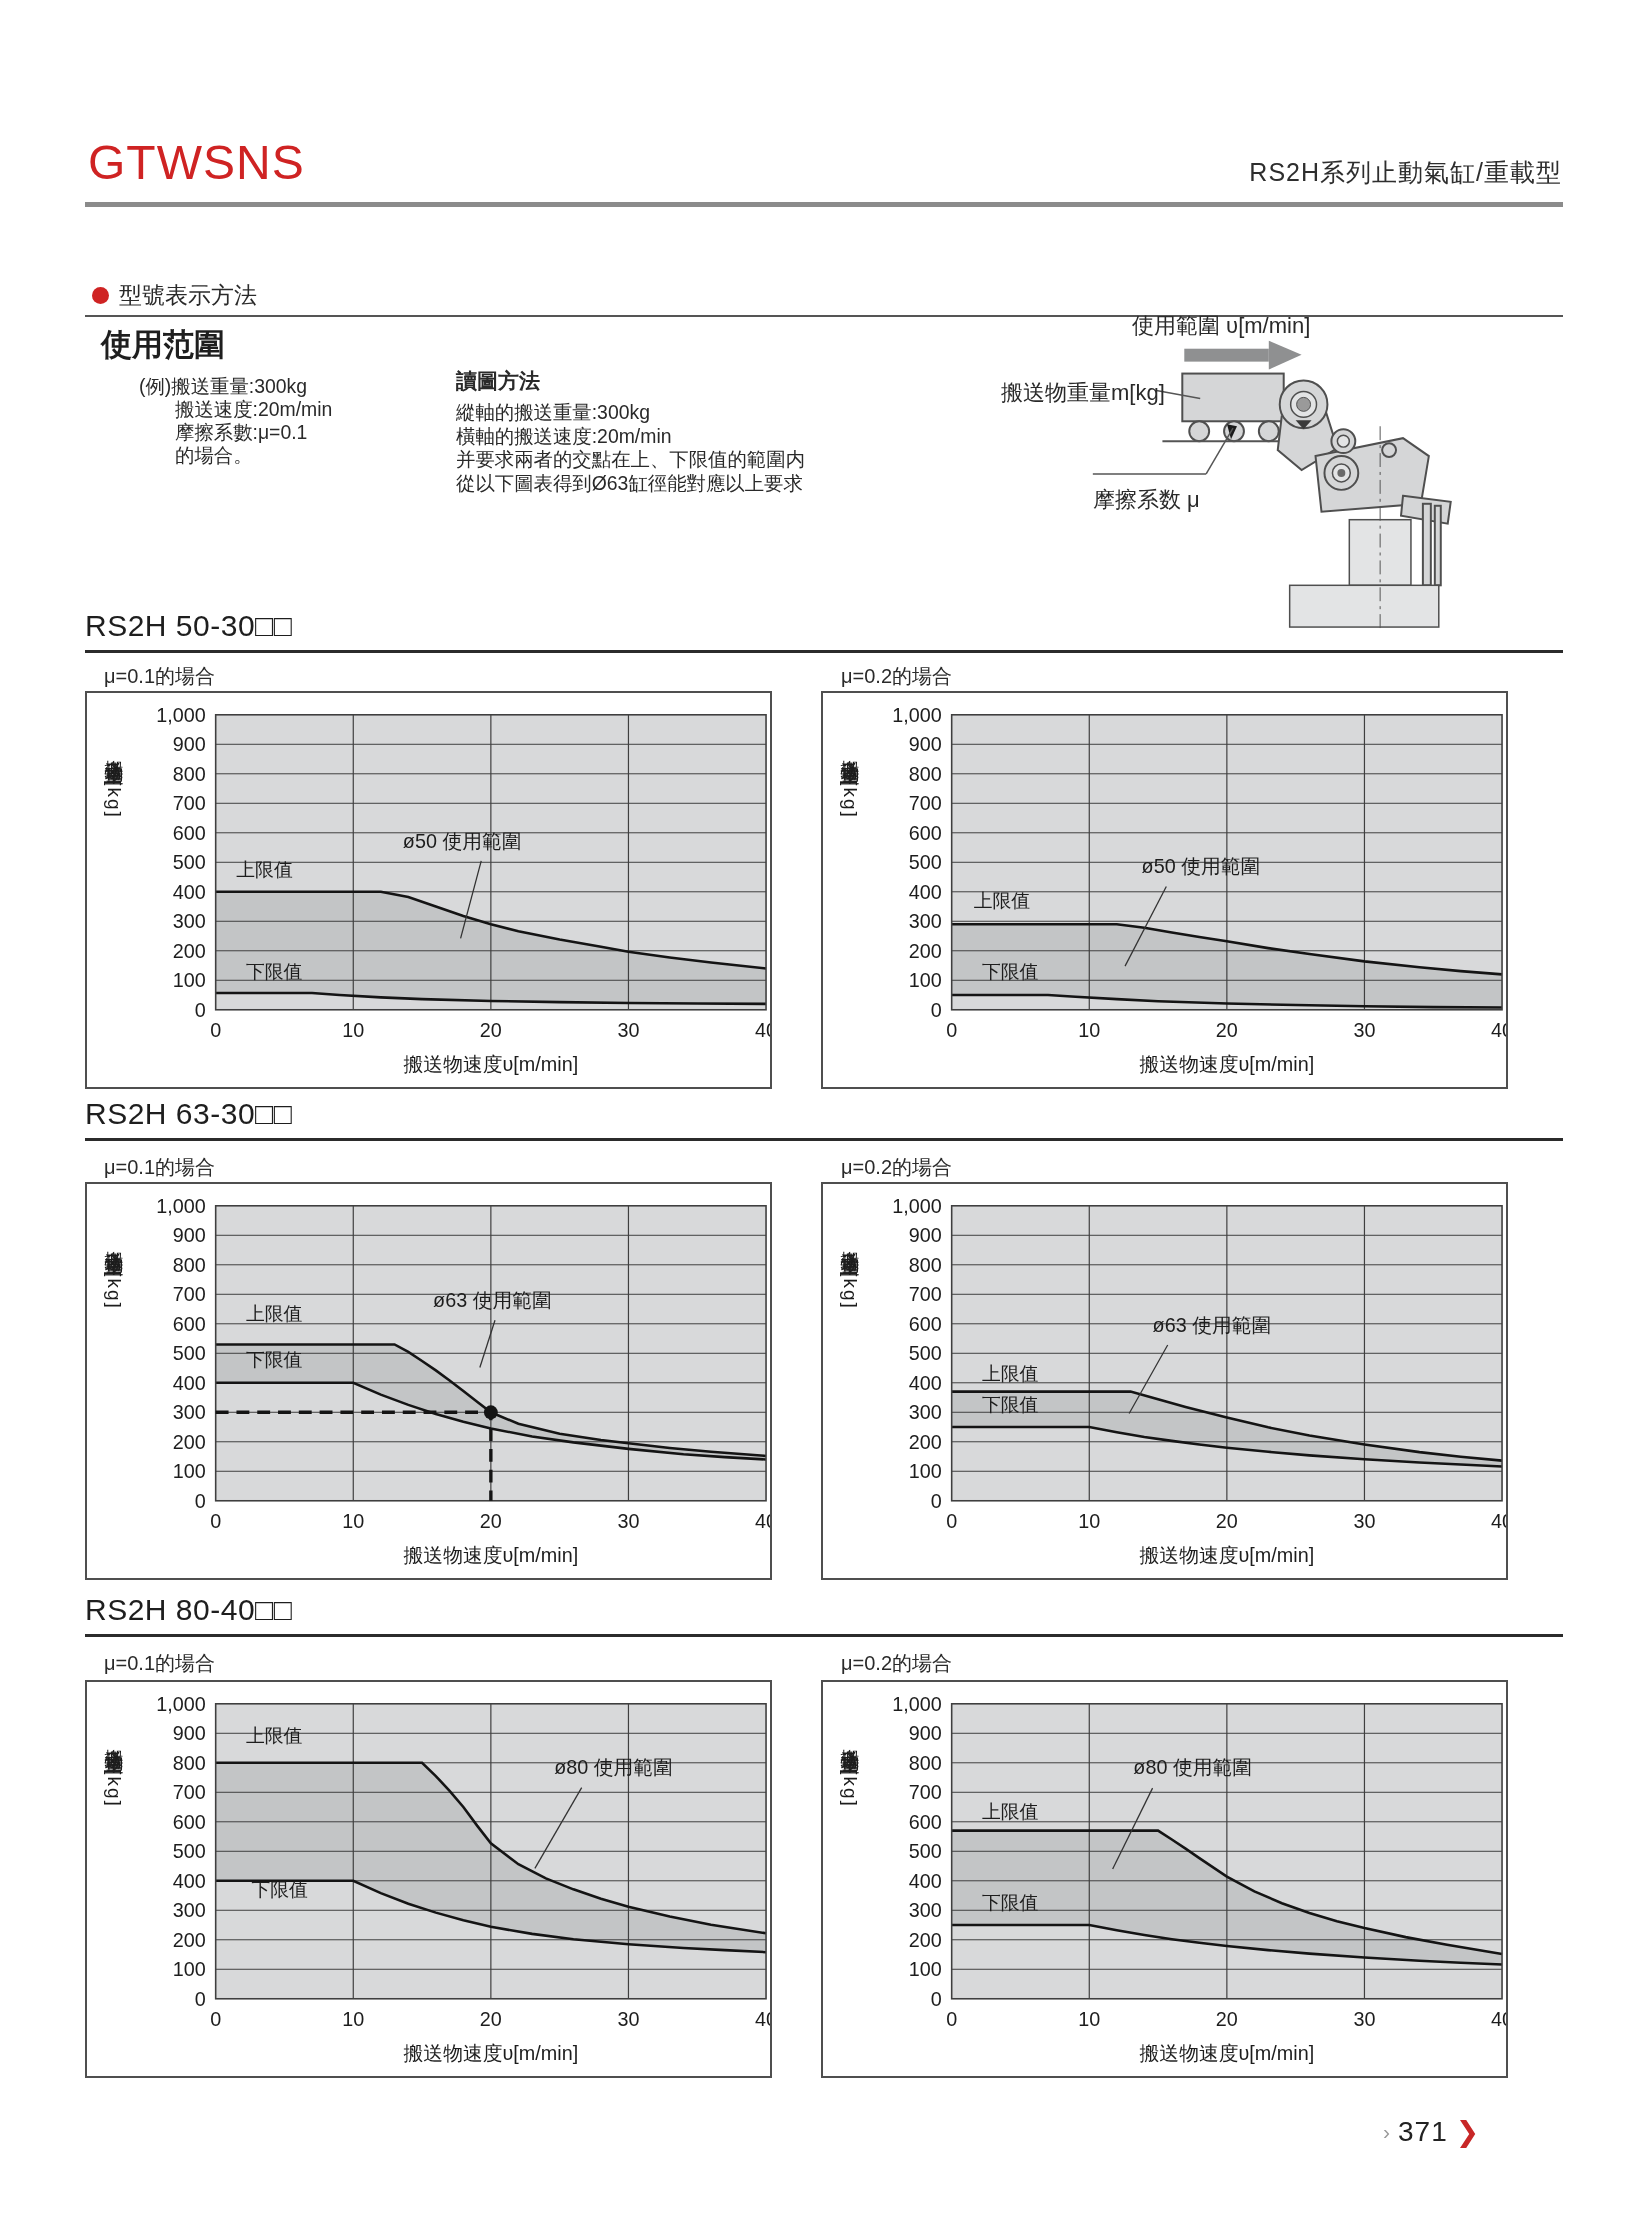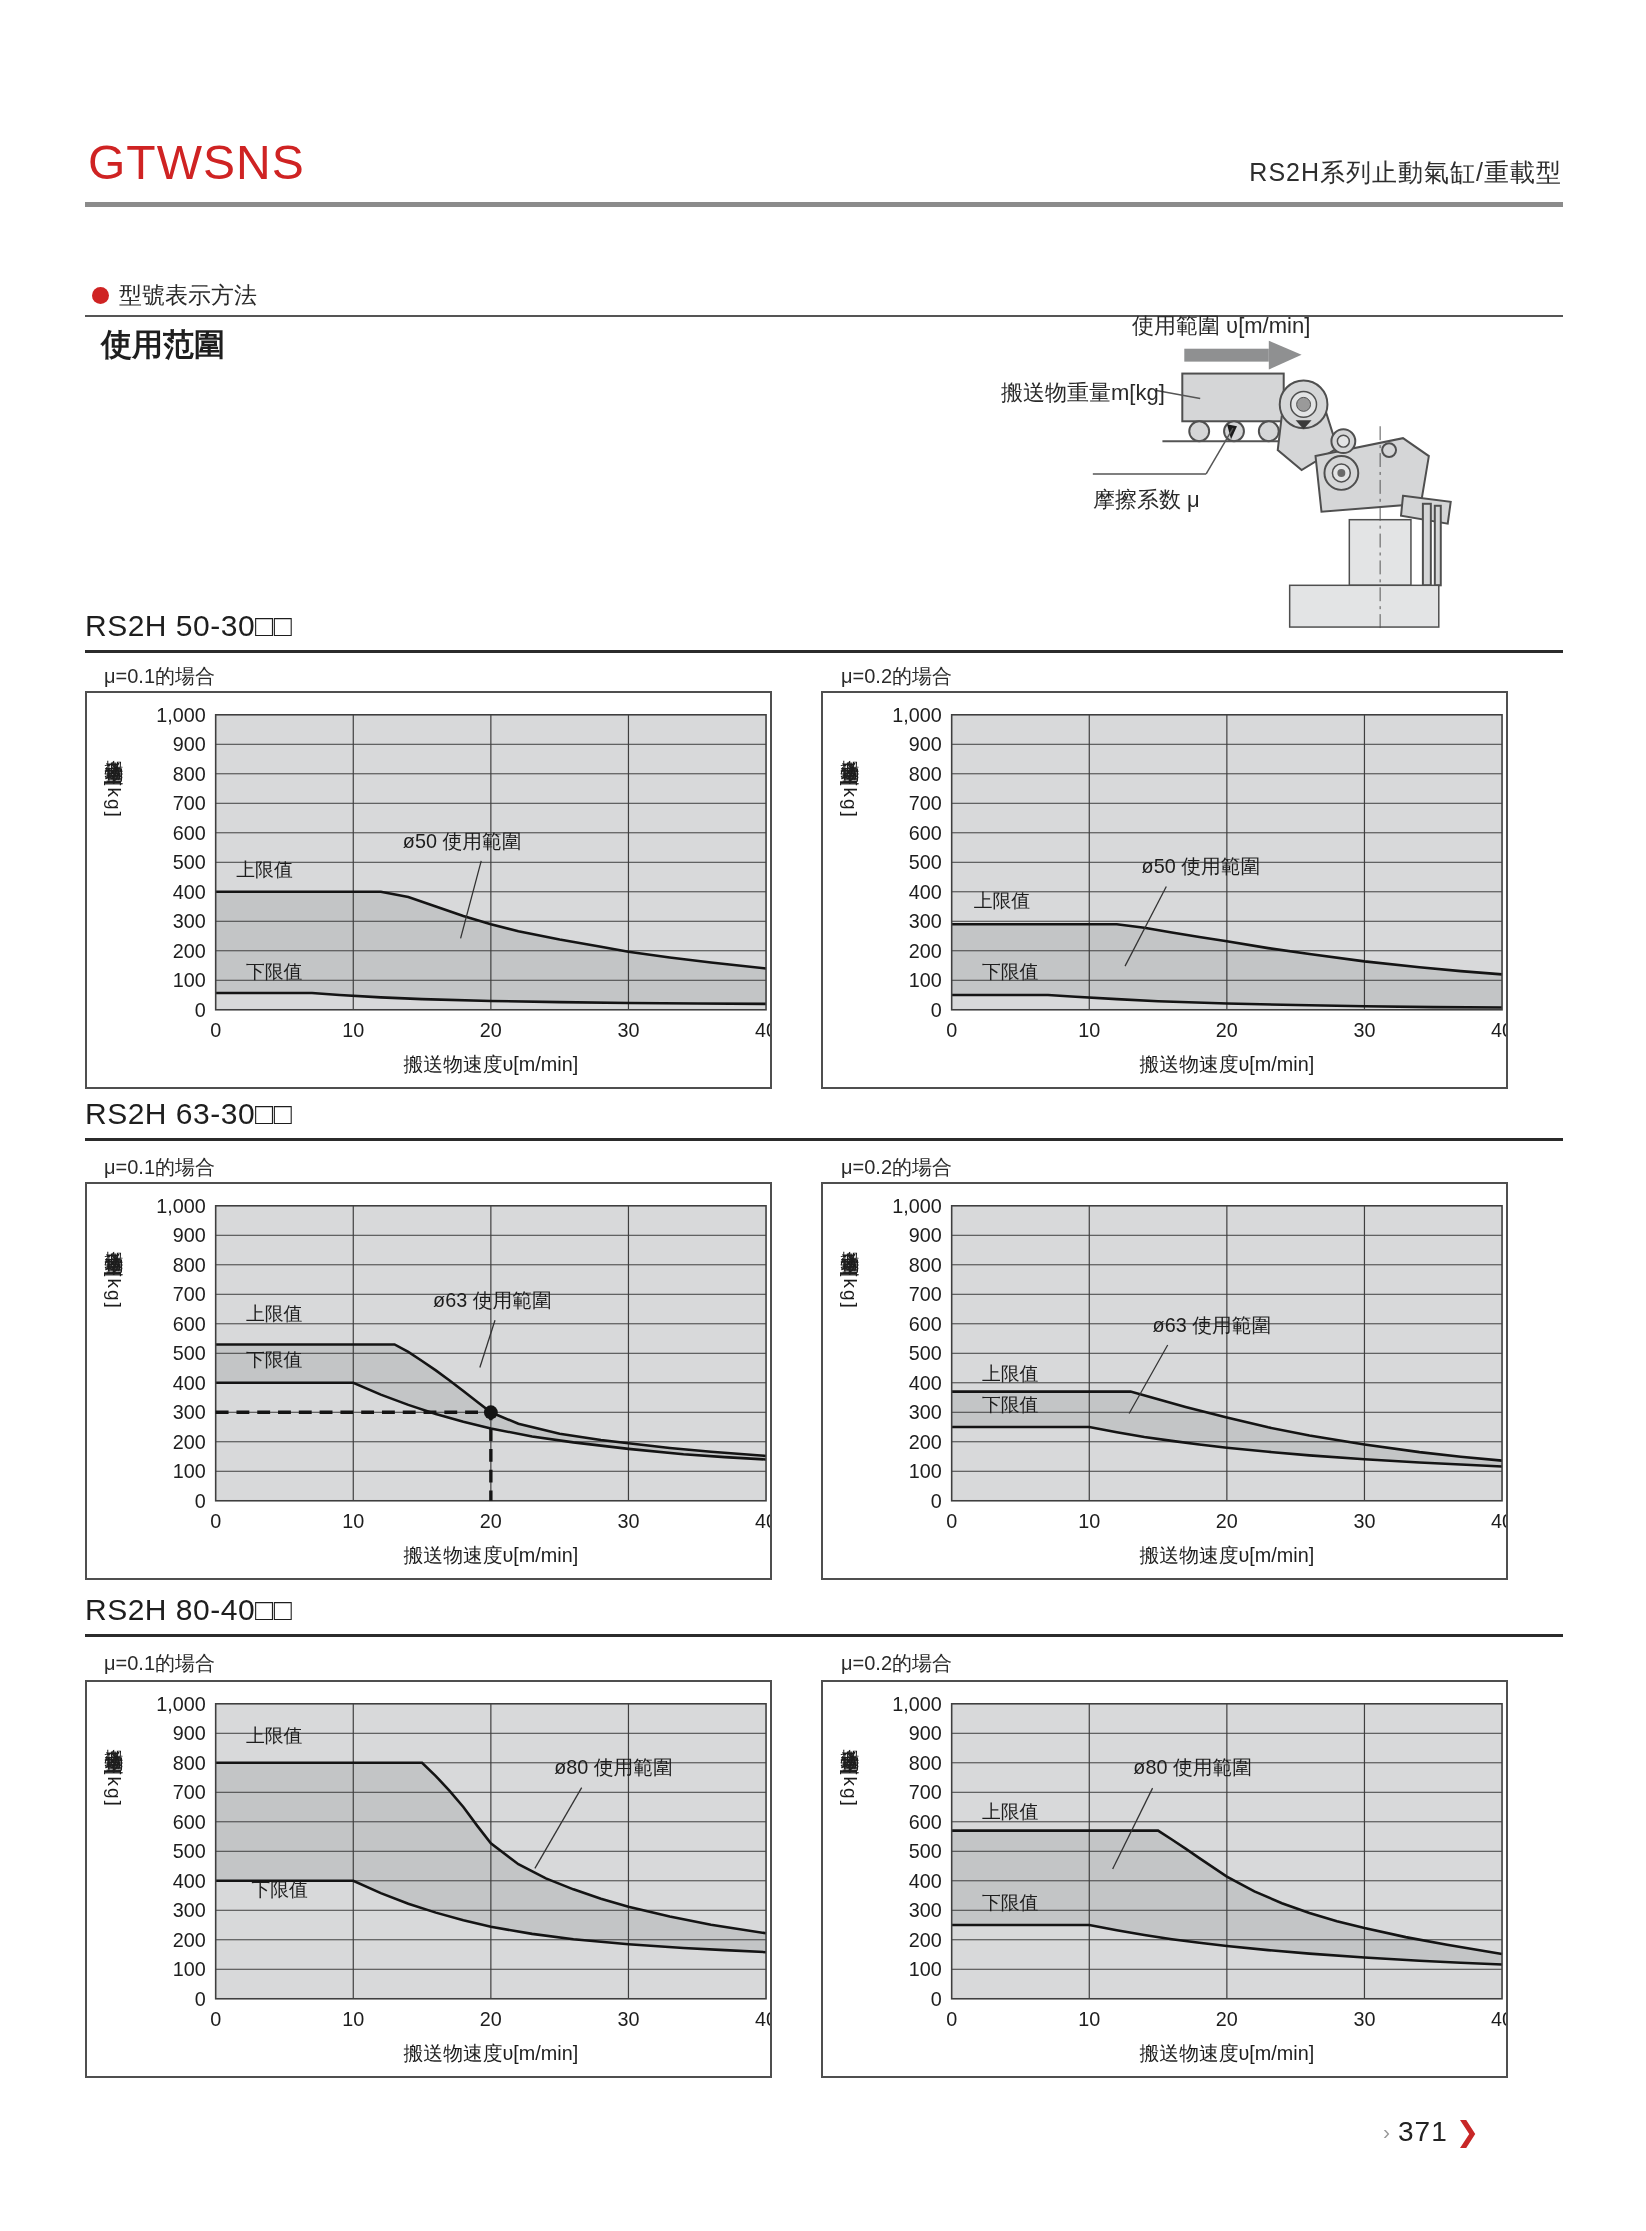--- a/index.html
+++ b/index.html
@@ -45,21 +45,34 @@
 
   <div class="abs logo">GTWSNS</div>
   <div class="abs hdr-title">RS2H系列止動氣缸/重載型</div>
   <div class="abs hdr-rule"></div>
 
   <div class="abs bullet"></div>
   <div class="abs bullet-label">型號表示方法</div>
   <div class="abs thin-rule"></div>
   <div class="abs subtitle">使用范圍</div>
 
-
+  <div class="abs example">
+    <div>(例)搬送重量:300kg</div>
+    <div class="indent">搬送速度:20m/min</div>
+    <div class="indent">摩擦系數:μ=0.1</div>
+    <div class="indent">的場合。</div>
+  </div>
+
+  <div class="abs howto">
+    <div class="howto-title">讀圖方法</div>
+    <div>縱軸的搬送重量:300kg</div>
+    <div>橫軸的搬送速度:20m/min</div>
+    <div>并要求兩者的交點在上、下限值的範圍内</div>
+    <div>從以下圖表得到Ø63缸徑能對應以上要求</div>
+  </div>
 
   <div class="abs diagram">
     <svg viewBox="0 0 500 340" width="498" height="338">
 
       <g>
         <rect x="200" y="50" width="85" height="13" fill="#8f9091"></rect>
         <polygon points="285,42 285,71 318,56" fill="#8f9091"></polygon>
       </g>
 
       <g>

